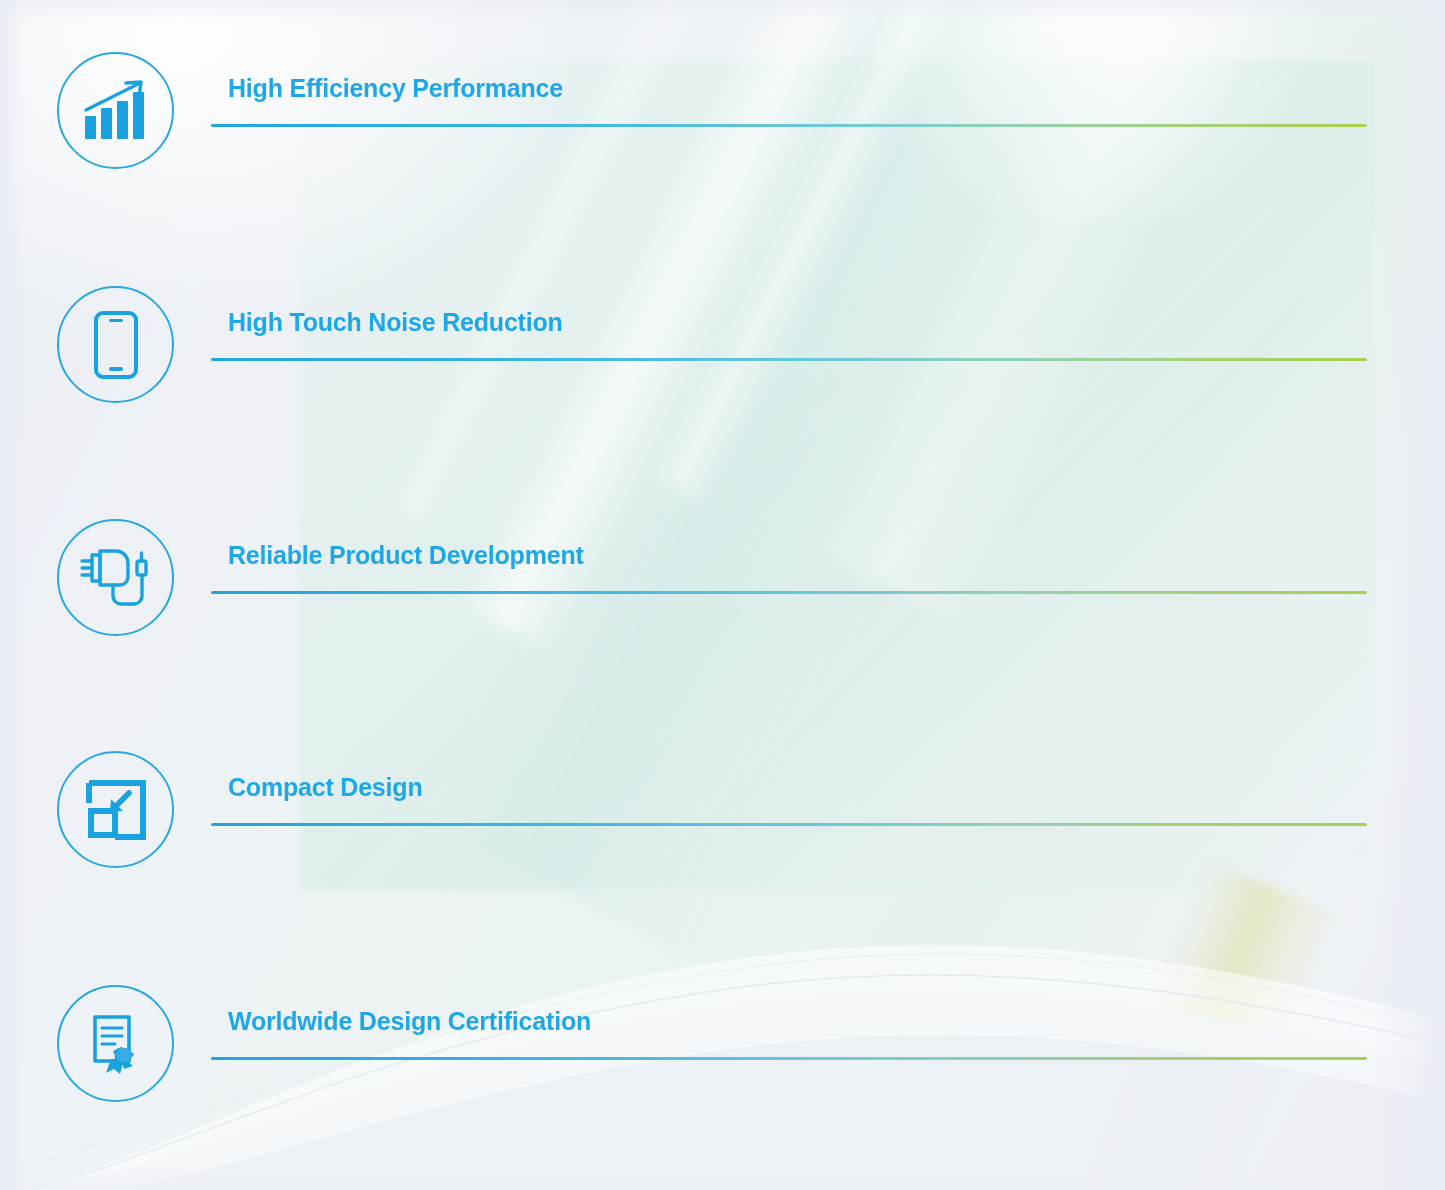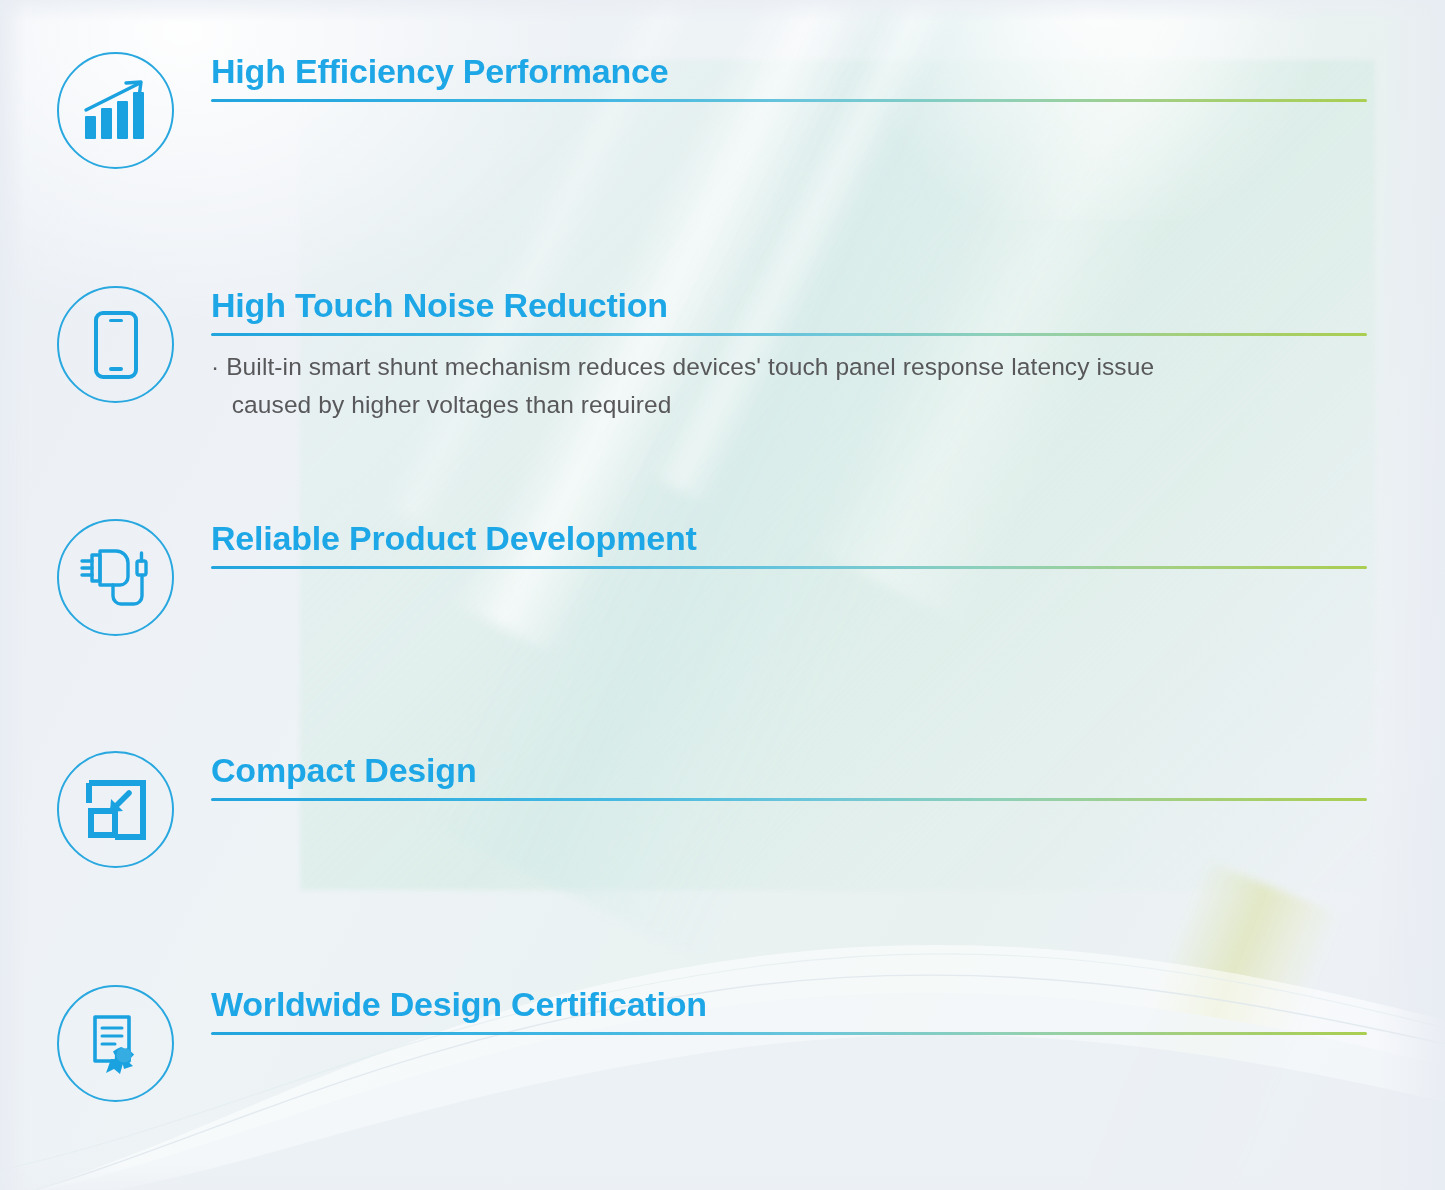--- a/index.html
+++ b/index.html
@@ -157,26 +157,26 @@
   }
   .icon-circle svg { display: block; }
 
   
   .text-block {
     position: absolute;
     left: 211px;
     width: 1160px;
   }
   .feature-title {
-    font-size: 34px;
+    font-size: 25px;
     font-weight: bold;
     color: #1ea7e6;
     letter-spacing: -0.2px;
     line-height: 38px;
-    margin: 0;
+    margin: 17px;
     white-space: nowrap;
   }
   .divider {
     margin-top: 9px;
     height: 3px;
     width: 1156px;
     background: linear-gradient(90deg,
       #22a5dd 0%,
       #2aabe0 12%,
       #45b8e2 34%,
@@ -253,24 +253,20 @@
           <svg width="44" height="68" viewBox="0 0 44 68">
             <rect x="2" y="2" width="40" height="64" rx="7" ry="7" fill="none" stroke="#1aa2e0" stroke-width="4"></rect>
             <rect x="15" y="8" width="14" height="3" rx="1.5" fill="#1aa2e0"></rect>
             <rect x="15" y="56" width="14" height="4" rx="2" fill="#1aa2e0"></rect>
           </svg>
         </div>
       </div>
       <div class="text-block">
         <h2 class="feature-title">High Touch Noise Reduction</h2>
         <div class="divider"></div>
-        <div class="bullets">
-          <span class="bullet">· Built-in smart shunt mechanism reduces devices' touch panel response latency issue
-   caused by higher voltages than required</span>
-        </div>
       </div>
     </div>
 
     <div class="feature" style="top:519px;height:190px">
       <div class="icon-wrap">
         <div class="icon-circle">
           <svg width="76" height="66" viewBox="0 0 76 66">
             <g fill="none" stroke="#1aa2e0" stroke-width="3.4" stroke-linecap="round" stroke-linejoin="round">
               <path d="M22 6 h16 a12 12 0 0 1 12 12 v14 a8 8 0 0 1 -8 8 h-20 z"></path>
               <rect x="14" y="10" width="8" height="26"></rect>

